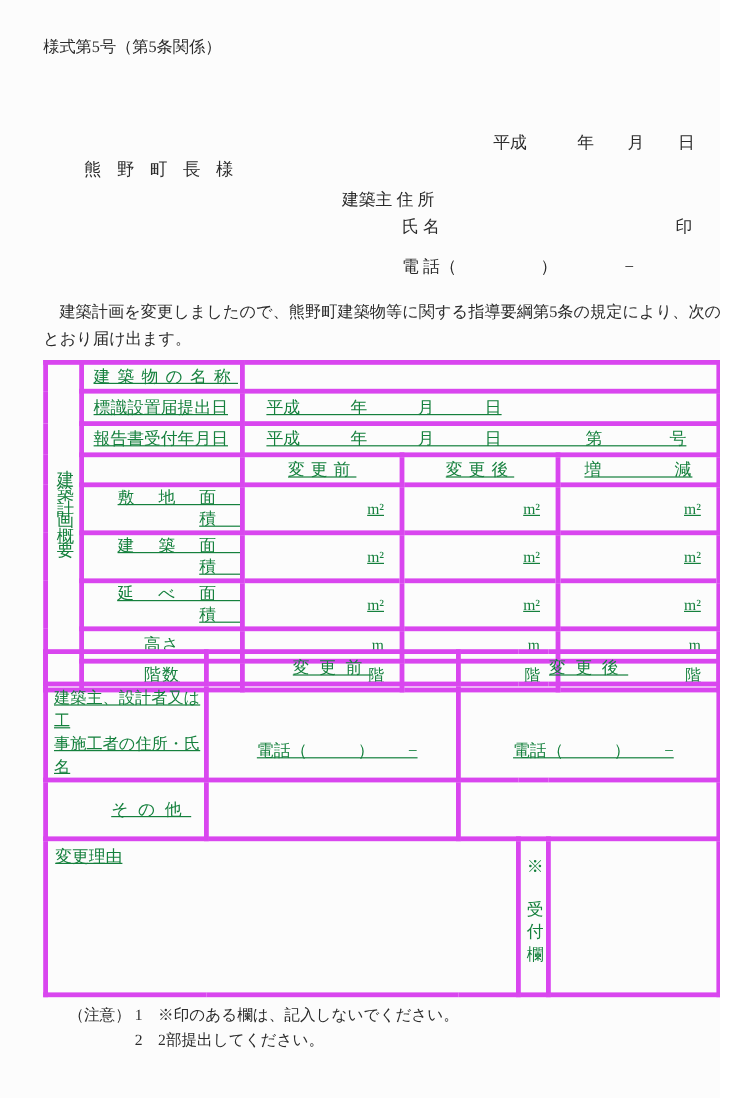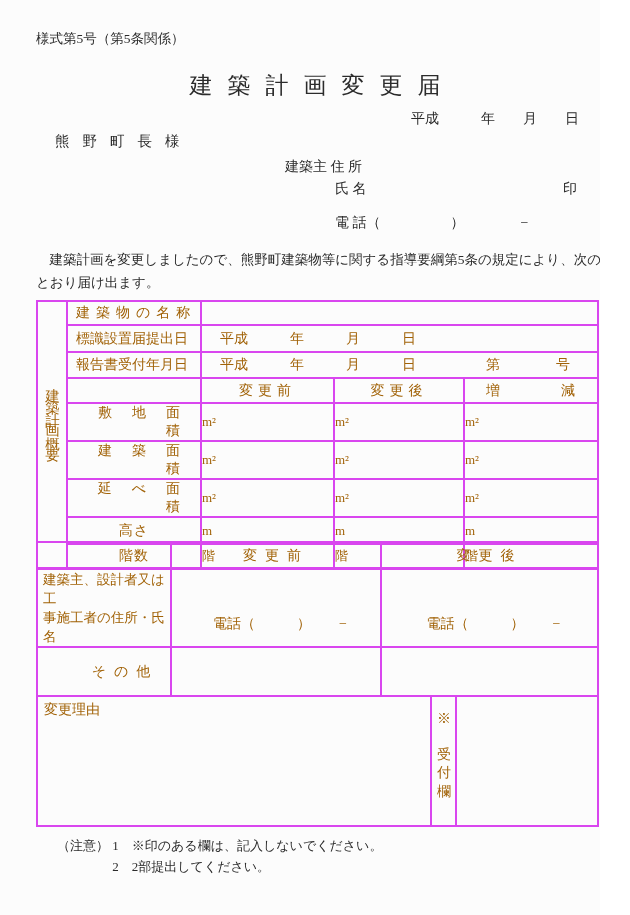--- a/index.html
+++ b/index.html
@@ -8,67 +8,66 @@
     width:600px;height:915px;
     background:#fcfcfc;
     font-family:"Liberation Serif","DejaVu Serif",serif;
     color:#2b2b2b;
     overflow:hidden;
   }
   .abs{position:absolute;white-space:nowrap;}
   .form-number{left:36px;top:30px;font-size:13.5px;}
   .title{left:0;top:70px;width:630px;text-align:center;font-size:23px;letter-spacing:15px;padding-left:15px;box-sizing:border-box;}
   .date-line{left:411px;top:110px;font-size:14px;}
-  .addressee{left:55px;top:132px;font-size:14.5px;letter-spacing:13px;}
+  .addressee{left:70px;top:132px;font-size:14.5px;letter-spacing:13px;}
   .builder-line1{left:285px;top:158px;font-size:14px;}
   .builder-name{left:335px;top:180px;font-size:14px;}
   .builder-seal{left:563px;top:180px;font-size:14px;}
   .builder-phone{left:335px;top:214px;font-size:14px;}
   .intro{left:36px;top:248px;font-size:13.5px;line-height:23px;}
   .intro div{white-space:nowrap;}
   .notes{left:57px;top:835px;font-size:13px;line-height:21px;}
   .notes div{white-space:nowrap;}
 
   table{border-collapse:collapse;table-layout:fixed;position:absolute;left:36px;}
   .t1{top:300px;width:561px;}
   .t2{top:541px;width:561px;}
   table{border:2px solid #2f2f2f;}
-  td{border:2px solid #d946ef;padding:0;font-size:14px;color:#a16207;overflow:hidden;vertical-align:middle;}
+  td{border:4px solid #d946ef;padding:0;font-size:14px;color:#15803d;overflow:hidden;vertical-align:middle;text-decoration:underline;}
   
   tr.faint-bottom td{border-bottom:1px solid #d8d8d8;}
 
   .r24{height:24px}.r25{height:25px}.r26{height:26px}.r27{height:27px}
   .r28{height:28px}.r29{height:29px}.r31{height:31px}
   .r76{height:76px}.r49{height:49px}.r130{height:130px}
 
   .lbl{padding-left:8px;text-align:left;}
   .ls6{letter-spacing:6px;}
   .spread{letter-spacing:20px;text-align:right;}
   .ctr{text-align:center;letter-spacing:1px;}
   .hdr1{text-align:center;letter-spacing:5px;}
   .hdr2{text-align:center;letter-spacing:8px;}
-  .unit{padding-right:13px;font-size:13px;}
+  .unit{text-align:right;padding-right:13px;font-size:13px;}
   .val{padding-left:18px;text-align:left;}
   .side-cell{text-align:center;}
   .vtext{writing-mode:vertical-rl;text-orientation:upright;display:inline-block;}
   .side-inner{letter-spacing:12px;font-size:14.5px;position:relative;top:-20px;}
   .parties-cell{text-align:left;padding-left:5px;font-size:13.5px;line-height:19px;}
   .phone-cell{vertical-align:bottom;padding:0 0 13px 8px;text-align:center;}
   .other-cell{text-align:center;letter-spacing:8px;padding-left:42px;}
   .reason-cell{vertical-align:top;text-align:left;padding:4px 0 0 6px;}
   .stamp-cell{vertical-align:top;text-align:center;padding-top:5px;}
   .stamp-inner{letter-spacing:19px;font-size:14px;}
 </style>
 </head>
 <body>
 
 <div class="page">
 
   <div class="abs form-number">様式第5号（第5条関係）</div>
-  <div class="abs title">建築計画変更届</div>
   <div class="abs date-line">平成　　　年　　月　　日</div>
   <div class="abs addressee">熊野町長様</div>
   <div class="abs builder-line1">建築主 住 所</div>
   <div class="abs builder-name">氏 名</div>
   <div class="abs builder-seal">印</div>
   <div class="abs builder-phone">電 話（　　　　　）　　　　−</div>
 
   <div class="abs intro">
     <div>　建築計画を変更しましたので、熊野町建築物等に関する指導要綱第5条の規定により、次の</div>
     <div>とおり届け出ます。</div>

